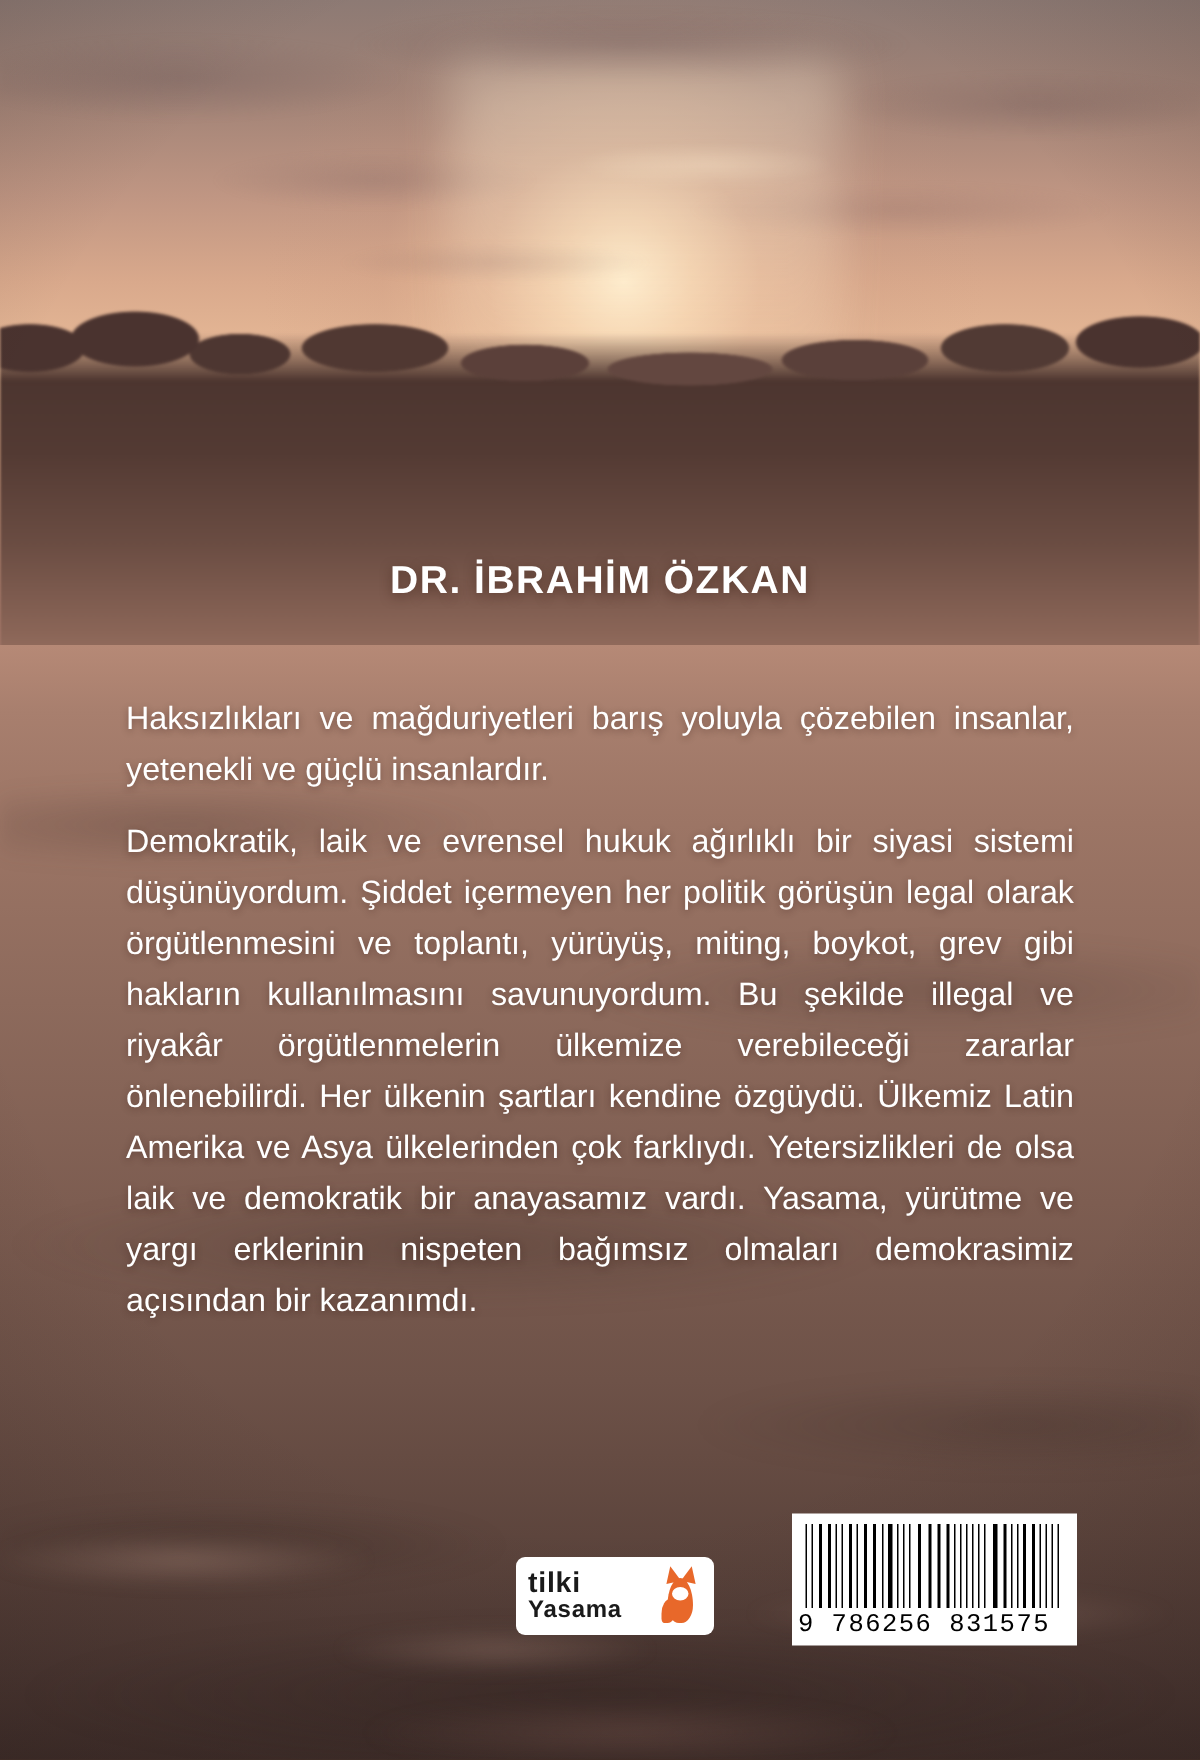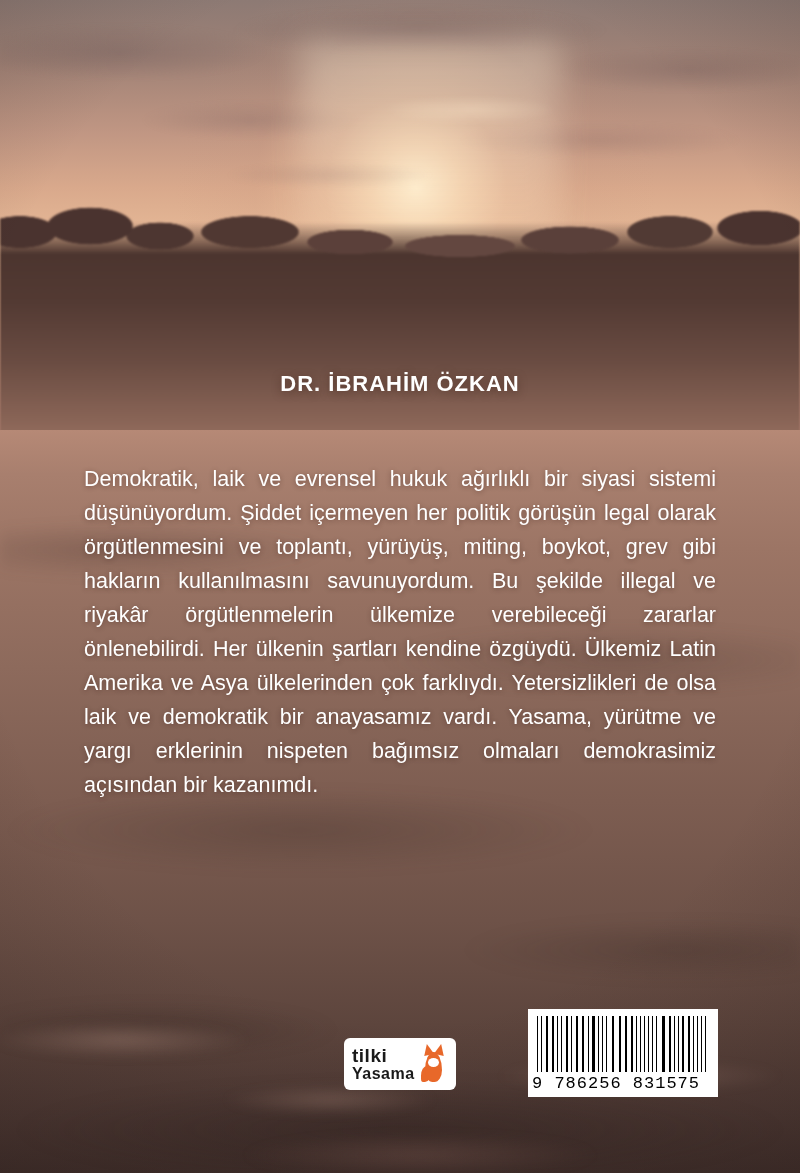--- a/index.html
+++ b/index.html
@@ -127,21 +127,21 @@
     letter-spacing: 2px;
     text-shadow: 0 2px 10px rgba(60,30,20,0.55);
   }
   .book-author {
     position: absolute;
     top: 371px;
     left: 0;
     width: 800px;
     text-align: center;
     color: #ffffff;
-    font-size: 22px;
+    font-size: 26px;
     font-weight: bold;
     letter-spacing: 1px;
     text-shadow: 0 2px 8px rgba(60,30,20,0.5);
   }
   .blurb {
     position: absolute;
     top: 462px;
     left: 84px;
     width: 632px;
     color: #ffffff;
@@ -156,21 +156,21 @@
   }
   .blurb p.last {
     margin-bottom: 0;
   }
 
   
   .logo {
     position: absolute;
     left: 344px;
     top: 1038px;
-    width: 112px;
+    width: 132px;
     height: 52px;
     background: #ffffff;
     border-radius: 6px;
     overflow: hidden;
   }
   .logo-inner {
     position: relative;
     width: 100%;
     height: 100%;
   }
@@ -286,20 +286,21 @@
   <div class="field"></div>
   <div class="field-shadows"></div>
   <div class="snow-drifts"></div>
   <div class="vignette"></div>
 
   <div class="content">
 
     <div class="book-author">DR. İBRAHİM ÖZKAN</div>
 
     <div class="blurb">
+      <p>Haksızlıkları ve mağduriyetleri barış yoluyla çözebilen insanlar, yetenekli ve güçlü insanlardır.</p>
       <p>Demokratik, laik ve evrensel hukuk ağırlıklı bir siyasi sistemi düşünüyordum. Şiddet içermeyen her politik görüşün legal olarak örgütlenmesini ve toplantı, yürüyüş, miting, boykot, grev gibi hakların kullanılmasını savunuyordum. Bu şekilde illegal ve riyakâr örgütlenmelerin ülkemize verebileceği zararlar önlenebilirdi. Her ülkenin şartları kendine özgüydü. Ülkemiz Latin Amerika ve Asya ülkelerinden çok farklıydı. Yetersizlikleri de olsa laik ve demokratik bir anayasamız vardı. Yasama, yürütme ve yargı erklerinin nispeten bağımsız olmaları demokrasimiz açısından bir kazanımdı.</p>
     </div>
 
     <div class="logo">
       <div class="logo-inner">
         <div class="logo-text-top">tilki</div>
         <div class="logo-text-bottom">Yasama</div>
         <div class="logo-fox">
           <span class="fox-ear-l"></span>
           <span class="fox-ear-r"></span>

